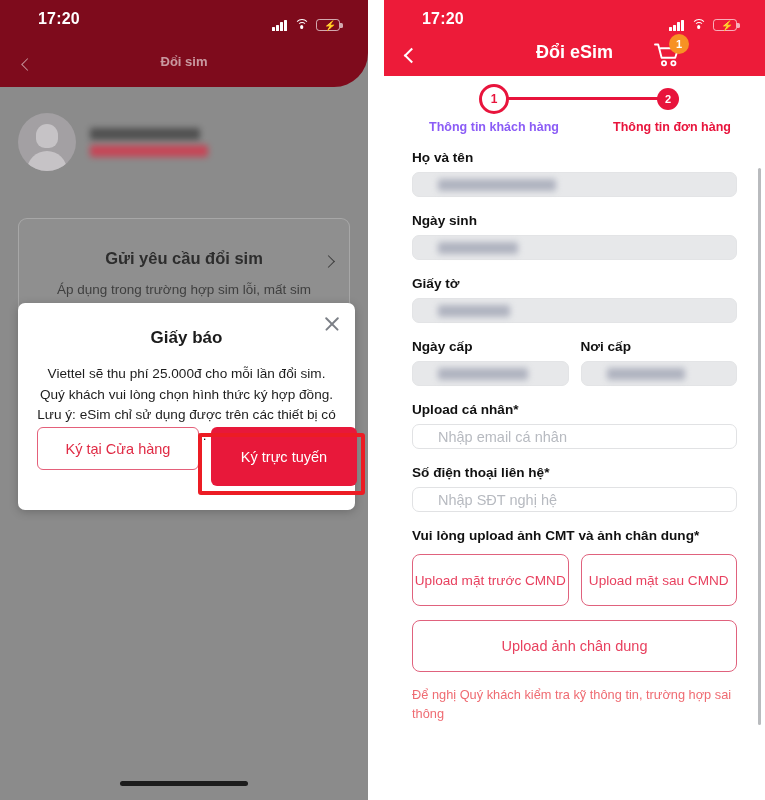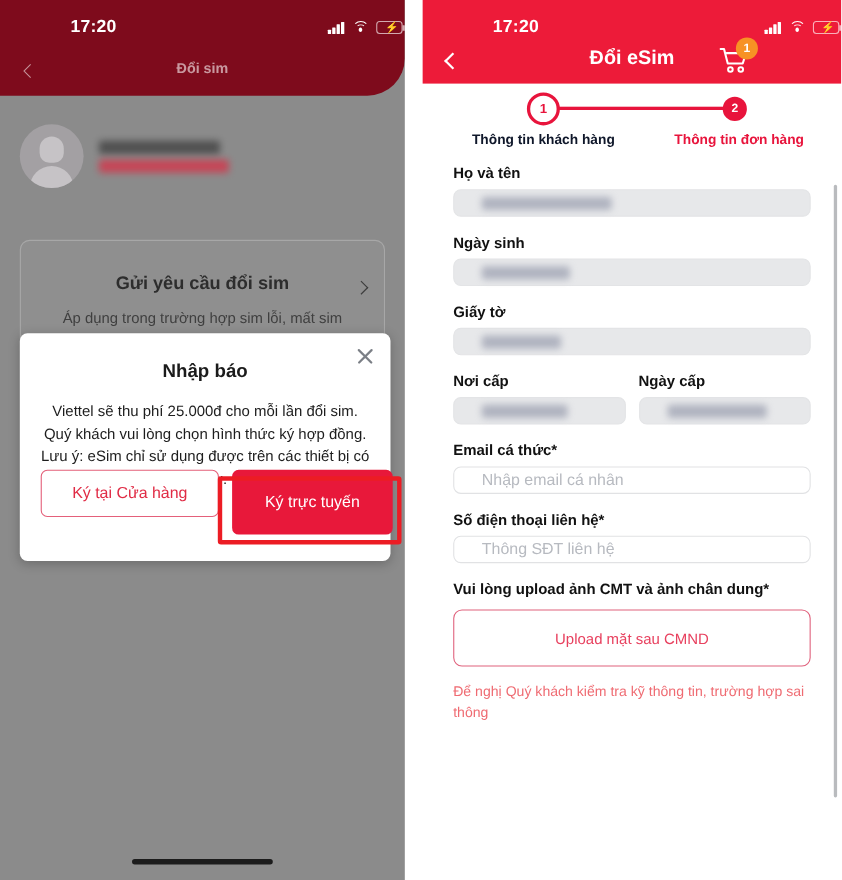--- a/index.html
+++ b/index.html
@@ -16,23 +16,22 @@
     position: absolute; left: 0; top: 0; width: 368px; height: 800px;
     background: #8b8b8b; overflow: hidden;
   }
   .l-header {
     position: absolute; left: -10px; top: -10px; width: 378px; height: 97px;
     background: #7e0b1c;
     border-bottom-left-radius: 0; border-bottom-right-radius: 34px;
   }
   .statusbar {
     position: absolute; left: 0; top: 10px; width: 100%; height: 30px;
-    display: flex; align-items: center; justify-content: space-between;
+    display: flex; justify-content: space-between;
     padding: 0 28px 0 38px;
-    margin-left: 26px;
   }
   .sb-time { color: #fff; font-size: 16px; font-weight: bold; letter-spacing: .2px; }
   .sb-icons { display: flex; align-items: center; gap: 7px; }
   .sig { display: flex; align-items: flex-end; gap: 1.5px; height: 12px; }
   .sig i { display: block; width: 2.6px; background: #fff; border-radius: .5px; }
   .sig i:nth-child(1){height:4px}.sig i:nth-child(2){height:6.5px}
   .sig i:nth-child(3){height:9px}.sig i:nth-child(4){height:11.5px}
   .wifi { position: relative; width: 15px; height: 12px; }
   .wifi b { position:absolute; left:50%; border:1.6px solid #fff; border-bottom-color:transparent;
             border-left-color:transparent; border-right-color:transparent;
@@ -123,21 +122,21 @@
   .stepper { position: absolute; left: 0; top: 82px; width: 381px; height: 58px; }
   .step-line { position: absolute; left: 111px; top: 15px; width: 172px; height: 3.4px; background: #e8143c; }
   .step1 { position: absolute; left: 95px; top: 2px; width: 30px; height: 30px; border-radius: 50%;
            background: #fff; border: 3.4px solid #e8143c;
            display:flex; align-items:center; justify-content:center;
            color:#e8143c; font-size: 12px; font-weight: bold; cursor:pointer; }
   .step2 { position: absolute; left: 273px; top: 6px; width: 22px; height: 22px; border-radius: 50%;
            background: #e8143c; display:flex; align-items:center; justify-content:center;
            color:#fff; font-size: 11px; font-weight: bold; cursor:pointer; }
   .step1-lbl { position: absolute; left: 14px; top: 38px; width: 192px; text-align: center;
-               color: #0f172a; font-size: 12.5px; font-weight: bold; }
+               color: #8b5cf6; font-size: 12.5px; font-weight: bold; }
   .step2-lbl { position: absolute; left: 192px; top: 38px; width: 192px; text-align: center;
                color: #e8143c; font-size: 12.5px; font-weight: bold; }
 
   .form { position: absolute; left: 0; top: 150px; width: 381px; height: 650px; padding: 0 28px; }
   .f-label { font-size: 13.6px; font-weight: bold; color: #111; margin: 0 0 7px 0; }
   .f-input { width: 100%; height: 25px; border-radius: 7px; background: #e7e8ea;
              border: 1px solid #e3e4e6; display: flex; align-items: center; padding: 0 25px; margin-bottom: 16px; }
   .f-input.editable { background: #fff; border: 1px solid #e1e2e4; }
   .redacted { height: 12px; border-radius: 2px; background: #8e93a6; filter: blur(3.4px); opacity: .62; }
   .ph { color: #b7bac0; font-size: 14.5px; }
@@ -205,21 +204,21 @@
     </div>
 
     <div class="l-card">
       <div class="l-card-t">Gửi yêu cầu đổi sim</div>
       <div class="l-card-s">Áp dụng trong trường hợp sim lỗi, mất sim</div>
       <div class="l-card-chev"></div>
     </div>
 
     <div class="modal">
       <div class="modal-close"></div>
-      <div class="modal-title">Nhập báo</div>
+      <div class="modal-title">Giấy báo</div>
       <div class="modal-body">Viettel sẽ thu phí 25.000đ cho mỗi lần đổi sim. Quý khách vui lòng chọn hình thức ký hợp đồng. Lưu ý: eSim chỉ sử dụng được trên các thiết bị có hỗ trợ.</div>
       <div class="modal-actions">
         <button class="btn-outline">Ký tại Cửa hàng</button>
         <button class="btn-solid">Ký trực tuyến</button>
       </div>
       <div class="annot-box"></div>
     </div>
 
     <div class="home-ind"></div>
   </div>
@@ -283,49 +282,51 @@
         <span class="redacted" style="width:80px"></span>
       </div>
 
       <div class="f-label">Giấy tờ</div>
       <div class="f-input">
         <span class="redacted" style="width:72px"></span>
       </div>
 
       <div class="row2">
         <div>
+          <div class="f-label">Ngày cấp</div>
+          <div class="f-input">
+            <span class="redacted" style="width:90px"></span>
+          </div>
+        </div>
+        <div>
           <div class="f-label">Nơi cấp</div>
           <div class="f-input">
             <span class="redacted" style="width:78px"></span>
           </div>
         </div>
-        <div>
-          <div class="f-label">Ngày cấp</div>
-          <div class="f-input">
-            <span class="redacted" style="width:90px"></span>
-          </div>
-        </div>
-      </div>
-
-      <div class="f-label">Email cá thức*</div>
+      </div>
+
+      <div class="f-label">Upload cá nhân*</div>
       <div class="f-input editable">
         <span class="ph">Nhập email cá nhân</span>
       </div>
 
       <div class="f-label">Số điện thoại liên hệ*</div>
       <div class="f-input editable">
-        <span class="ph">Thông SĐT liên hệ</span>
+        <span class="ph">Nhập SĐT nghị hệ</span>
       </div>
 
       <div class="f-label" style="margin-bottom:11px">Vui lòng upload ảnh CMT và ảnh chân dung*</div>
 
       <div class="upload-row">
+        <button class="upload-btn">Upload mặt trước CMND</button>
         <button class="upload-btn">Upload mặt sau CMND</button>
       </div>
 
+      <button class="upload-wide">Upload ảnh chân dung</button>
 
       <div class="warn">
         <div>Để nghị Quý khách kiểm tra kỹ thông tin, trường hợp sai thông</div>
 
       </div>
     </div>
 
     <div class="scrollbar"></div>
   </div>
 

